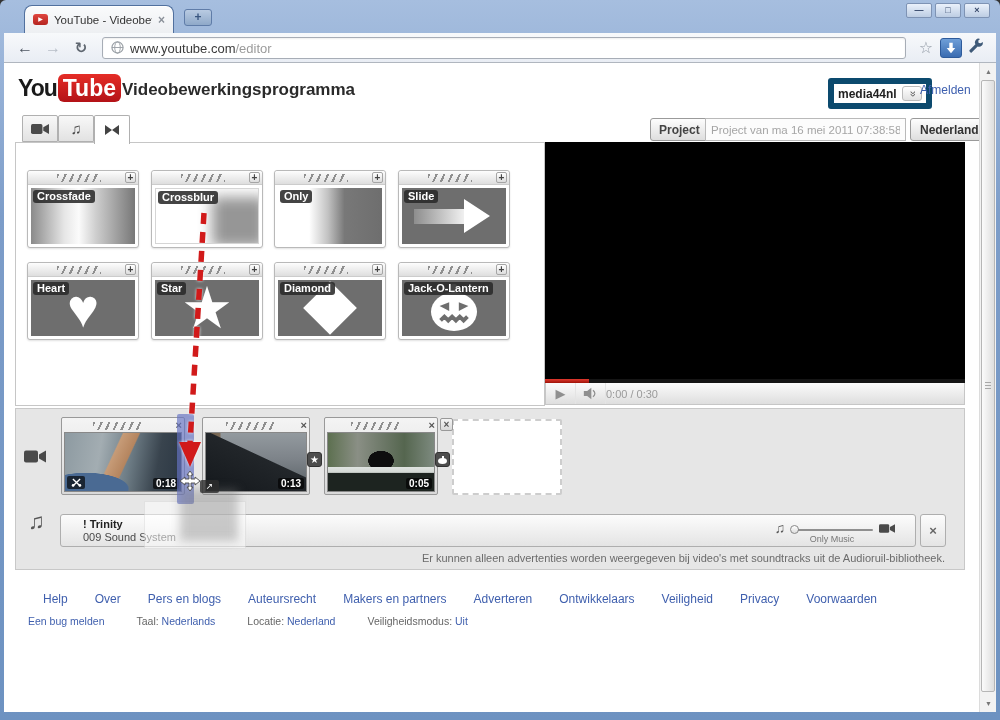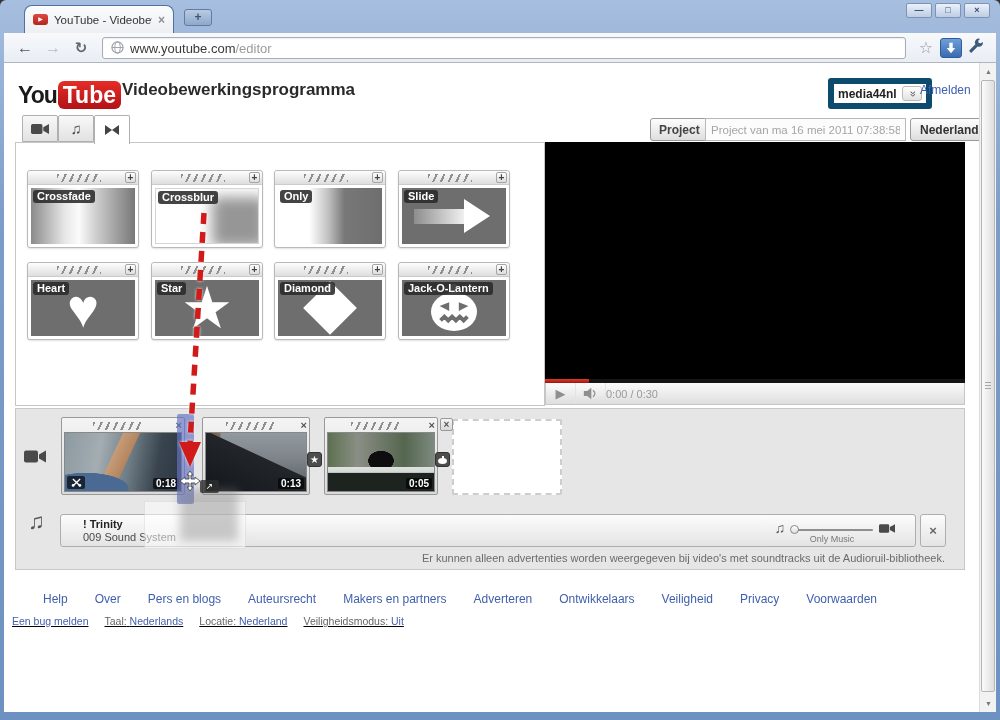--- a/index.html
+++ b/index.html
@@ -31,21 +31,21 @@
   .urlbar{flex:1;height:22px;background:#fff;border:1px solid #a7adb6;border-radius:3px;display:flex;align-items:center;
     gap:6px;padding:0 8px;margin:0 6px;box-shadow:inset 0 1px 2px rgba(0,0,0,.07);}
   .host{font-size:13px;color:#3a3a3a;}
   .path{font-size:13px;color:#9b9b9b;margin-top:42px;}
   .tb-star{width:24px;text-align:center;font-size:16px;color:#959da8;}
   .tb-dl{width:22px;height:20px;border:1px solid #2e5b9b;border-radius:3px;background:linear-gradient(#6f9fd8,#3a6cb1);
     display:flex;align-items:center;justify-content:center;}
   .tb-wrench{width:24px;text-align:center;}
   
   .page{position:absolute;top:63px;left:4px;width:992px;bottom:8px;background:#fff;overflow:hidden;}
-  .logo{position:absolute;left:14px;top:18px;display:flex;align-items:center;}
+  .logo{position:absolute;left:14px;top:11px;display:flex;align-items:center;}
   .logo-you{font-size:23px;font-weight:bold;color:#1a1a1a;letter-spacing:-1px;}
   .logo-tube{font-size:23px;font-weight:bold;color:#fff;background:linear-gradient(#e52d27,#b31217);
     border-radius:6px;padding:0 5px;margin-left:1px;line-height:28px;}
   .app-title{position:absolute;left:118px;top:17px;font-size:17px;font-weight:bold;color:#2a2a2a;}
   .user-box{position:absolute;left:824px;top:15px;display:flex;align-items:center;gap:5px;border:6px solid #0c4a6e;
     border-radius:3px;padding:2px 4px;}
   .username{font-size:12px;font-weight:bold;color:#222;}
   .chev-btn{width:20px;height:15px;border:1px solid #bbb;border-radius:3px;background:linear-gradient(#fff,#e2e2e2);
     display:flex;align-items:center;justify-content:center;}
   .chev-btn span{display:inline-block;transform:rotate(-90deg);font-size:11px;color:#555;line-height:10px;}
@@ -156,21 +156,21 @@
     background:linear-gradient(#fff,#ddd);}
   .a-cam{position:absolute;right:20px;top:8px;}
   .onlymusic{position:absolute;right:40px;top:19px;width:86px;text-align:center;font-size:9px;color:#777;}
   .a-close{position:absolute;left:916px;top:451px;width:26px;height:33px;border:1px solid #aeaeae;border-radius:3px;
     background:linear-gradient(#fcfcfc,#e4e4e4);font-size:13px;font-weight:bold;color:#666;text-align:center;
     line-height:31px;z-index:2;}
   .notice{position:absolute;right:51px;top:489px;font-size:11px;color:#6b6b6b;z-index:2;}
   
   .flinks{position:absolute;left:39px;top:529px;display:flex;gap:27px;}
   .flink{font-size:12px;color:#4060ae;white-space:nowrap;}
-  .f2{position:absolute;left:8px;top:552px;display:flex;gap:16px;font-size:10.5px;text-decoration:underline;}
+  .f2{position:absolute;left:24px;top:552px;display:flex;gap:32px;font-size:10.5px;}
   .f2label{color:#666;}
   .f2link{color:#4060ae;}
   
   .sbar{position:absolute;left:975px;top:0;width:17px;height:649px;background:#f2f2f2;border-left:1px solid #dcdcdc;z-index:9;}
   .sbtn{position:absolute;left:1px;width:15px;height:15px;text-align:center;font-size:7px;color:#777;line-height:15px;}
   .sbtn.up{top:1px;} .sbtn.down{bottom:1px;}
   .sthumb{position:absolute;left:1px;top:17px;width:14px;height:612px;border:1px solid #b6b6b6;border-radius:2px;
     background:linear-gradient(90deg,#fbfbfb,#dedede);}
   .sgrip{position:absolute;left:3px;right:3px;top:50%;height:7px;margin-top:-4px;
     background:repeating-linear-gradient(180deg,#a8a8a8 0 1px,transparent 1px 3px);}

